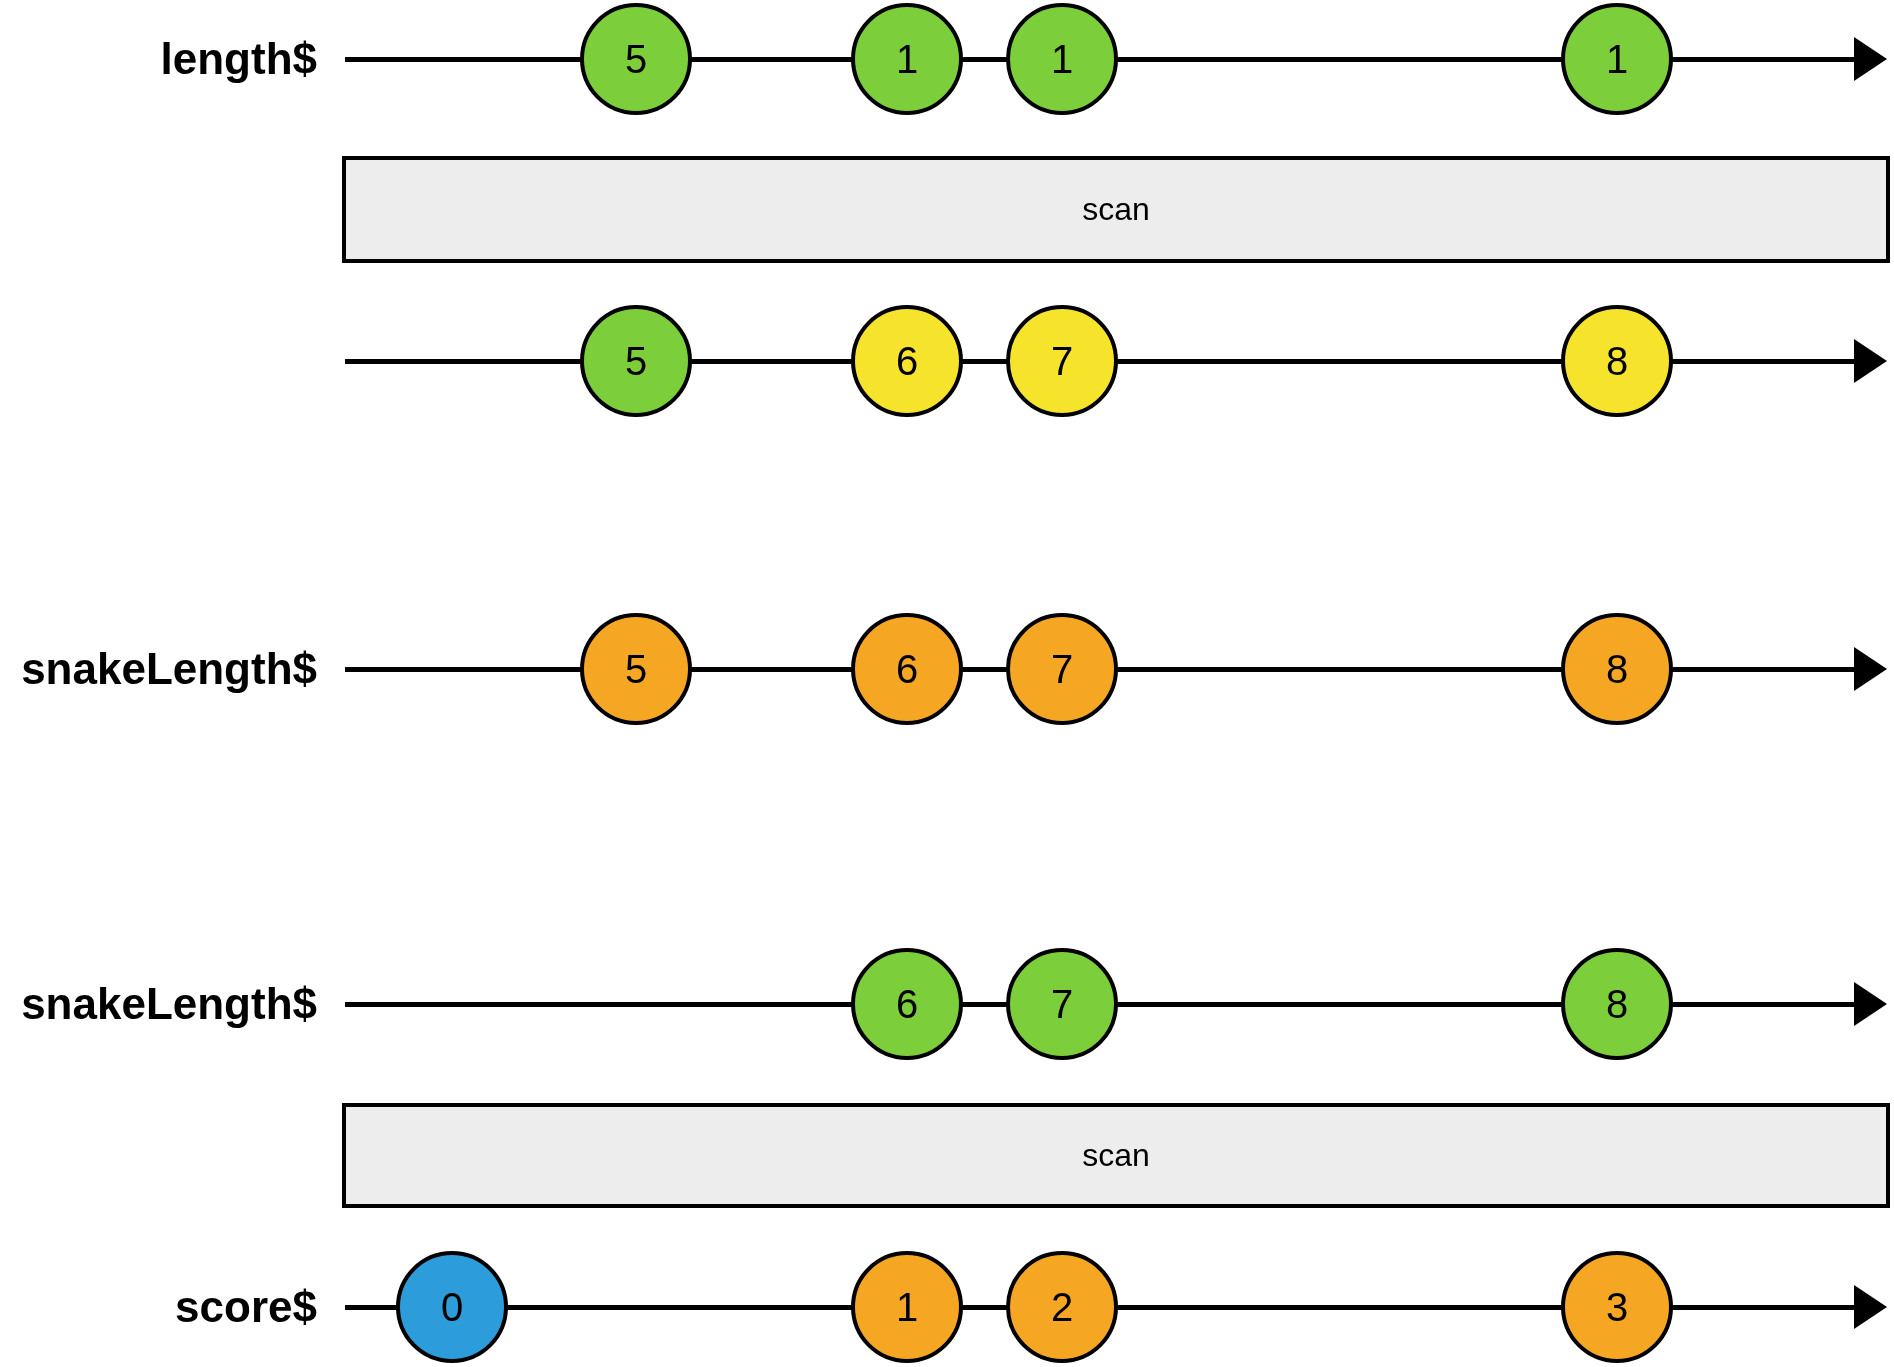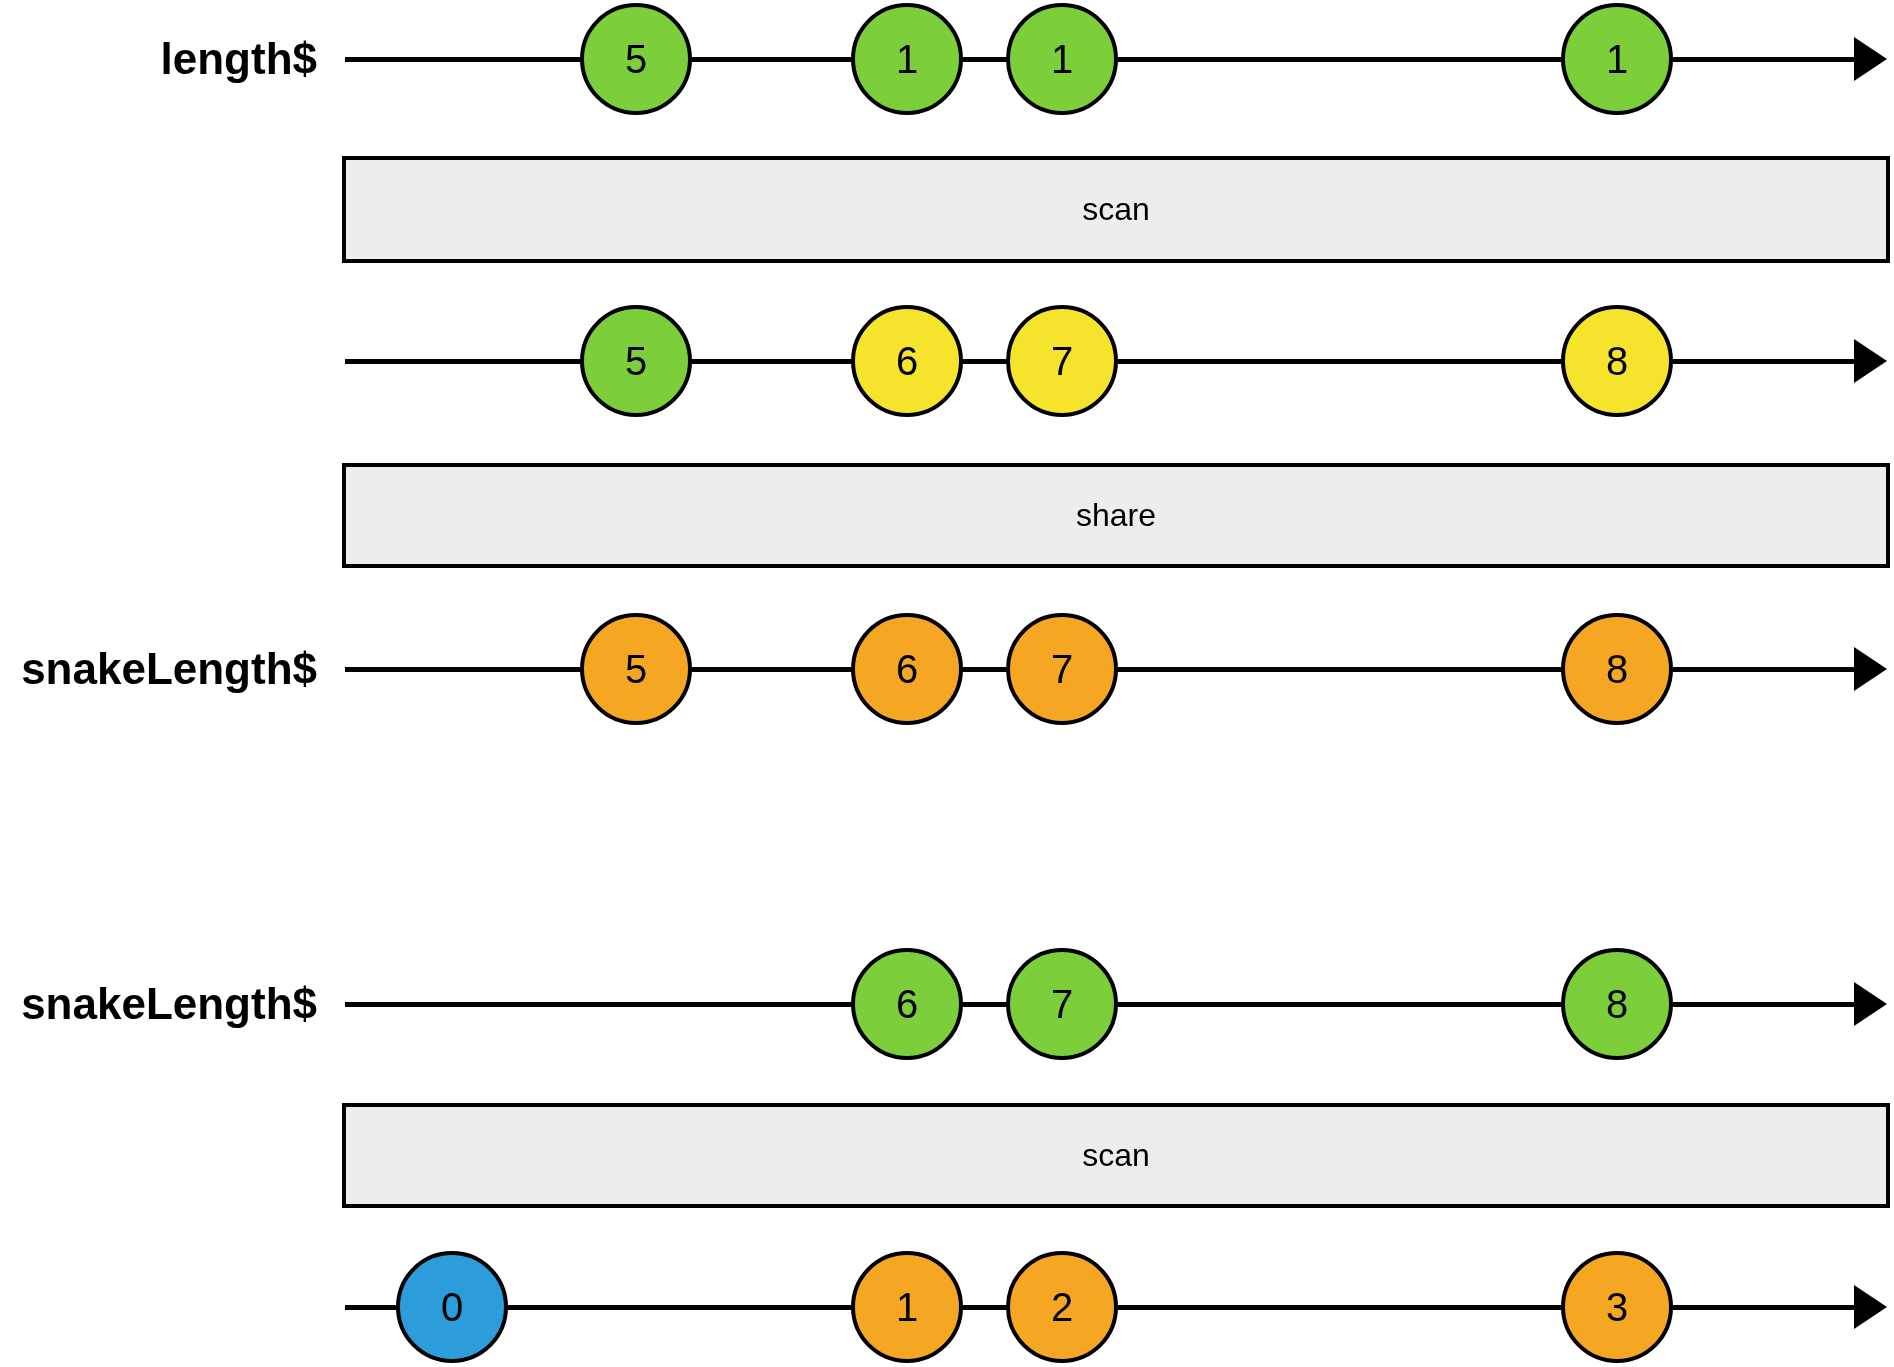--- a/index.html
+++ b/index.html
@@ -68,38 +68,36 @@
     <div class="marble" style="left: 1561px; top: 3px; width: 112px; height: 112px; background: rgb(124, 207, 58); border-color: rgb(0, 0, 0);">1</div>
     <div class="operator-box" style="left: 342px; top: 156px; width: 1548px; height: 107px; background: rgb(237, 237, 237); border-color: rgb(0, 0, 0);">
       <span class="operator-label">scan</span>
     </div>
     <div class="timeline" style="left: 345px; top: 358.5px; width: 1511px; height: 5px; background: rgb(0, 0, 0);"></div>
     <div class="arrowhead-icon" style="left: 1854px; top: 339px; border-width: 22px 0px 22px 33px;"></div>
     <div class="marble" style="left: 580px; top: 305px; width: 112px; height: 112px; background: rgb(124, 207, 58); border-color: rgb(0, 0, 0);">5</div>
     <div class="marble" style="left: 851px; top: 305px; width: 112px; height: 112px; background: rgb(245, 227, 44); border-color: rgb(0, 0, 0);">6</div>
     <div class="marble" style="left: 1006px; top: 305px; width: 112px; height: 112px; background: rgb(245, 227, 44); border-color: rgb(0, 0, 0);">7</div>
     <div class="marble" style="left: 1561px; top: 305px; width: 112px; height: 112px; background: rgb(245, 227, 44); border-color: rgb(0, 0, 0);">8</div>
-    <div class="operator-box" style="left: 342px; top: 463px; width: 1548px; height: 105px; background: rgb(237, 237, 237); border-color: rgb(0, 0, 0);">
-      <span class="operator-label">share</span>
-    </div>
     <div class="stream-label" style="left: 0px; top: 627px; width: 317px;">snakeLength$</div>
     <div class="timeline" style="left: 345px; top: 666.5px; width: 1511px; height: 5px; background: rgb(0, 0, 0);"></div>
     <div class="arrowhead-icon" style="left: 1854px; top: 647px; border-width: 22px 0px 22px 33px;"></div>
     <div class="marble" style="left: 580px; top: 613px; width: 112px; height: 112px; background: rgb(245, 166, 35); border-color: rgb(0, 0, 0);">5</div>
     <div class="marble" style="left: 851px; top: 613px; width: 112px; height: 112px; background: rgb(245, 166, 35); border-color: rgb(0, 0, 0);">6</div>
     <div class="marble" style="left: 1006px; top: 613px; width: 112px; height: 112px; background: rgb(245, 166, 35); border-color: rgb(0, 0, 0);">7</div>
     <div class="marble" style="left: 1561px; top: 613px; width: 112px; height: 112px; background: rgb(245, 166, 35); border-color: rgb(0, 0, 0);">8</div>
     <div class="stream-label" style="left: 0px; top: 962px; width: 317px;">snakeLength$</div>
     <div class="timeline" style="left: 345px; top: 1001.5px; width: 1511px; height: 5px; background: rgb(0, 0, 0);"></div>
     <div class="arrowhead-icon" style="left: 1854px; top: 982px; border-width: 22px 0px 22px 33px;"></div>
     <div class="marble" style="left: 851px; top: 948px; width: 112px; height: 112px; background: rgb(124, 207, 58); border-color: rgb(0, 0, 0);">6</div>
     <div class="marble" style="left: 1006px; top: 948px; width: 112px; height: 112px; background: rgb(124, 207, 58); border-color: rgb(0, 0, 0);">7</div>
     <div class="marble" style="left: 1561px; top: 948px; width: 112px; height: 112px; background: rgb(124, 207, 58); border-color: rgb(0, 0, 0);">8</div>
     <div class="operator-box" style="left: 342px; top: 1103px; width: 1548px; height: 105px; background: rgb(237, 237, 237); border-color: rgb(0, 0, 0);">
       <span class="operator-label">scan</span>
     </div>
+    <div class="stream-label" style="left: 0px; top: 1265px; width: 317px;">score$</div>
     <div class="timeline" style="left: 345px; top: 1304.5px; width: 1511px; height: 5px; background: rgb(0, 0, 0);"></div>
     <div class="arrowhead-icon" style="left: 1854px; top: 1285px; border-width: 22px 0px 22px 33px;"></div>
     <div class="marble" style="left: 396px; top: 1251px; width: 112px; height: 112px; background: rgb(45, 156, 219); border-color: rgb(0, 0, 0);">0</div>
     <div class="marble" style="left: 851px; top: 1251px; width: 112px; height: 112px; background: rgb(245, 166, 35); border-color: rgb(0, 0, 0);">1</div>
     <div class="marble" style="left: 1006px; top: 1251px; width: 112px; height: 112px; background: rgb(245, 166, 35); border-color: rgb(0, 0, 0);">2</div>
     <div class="marble" style="left: 1561px; top: 1251px; width: 112px; height: 112px; background: rgb(245, 166, 35); border-color: rgb(0, 0, 0);">3</div>
   </div>
 
 </body></html>

